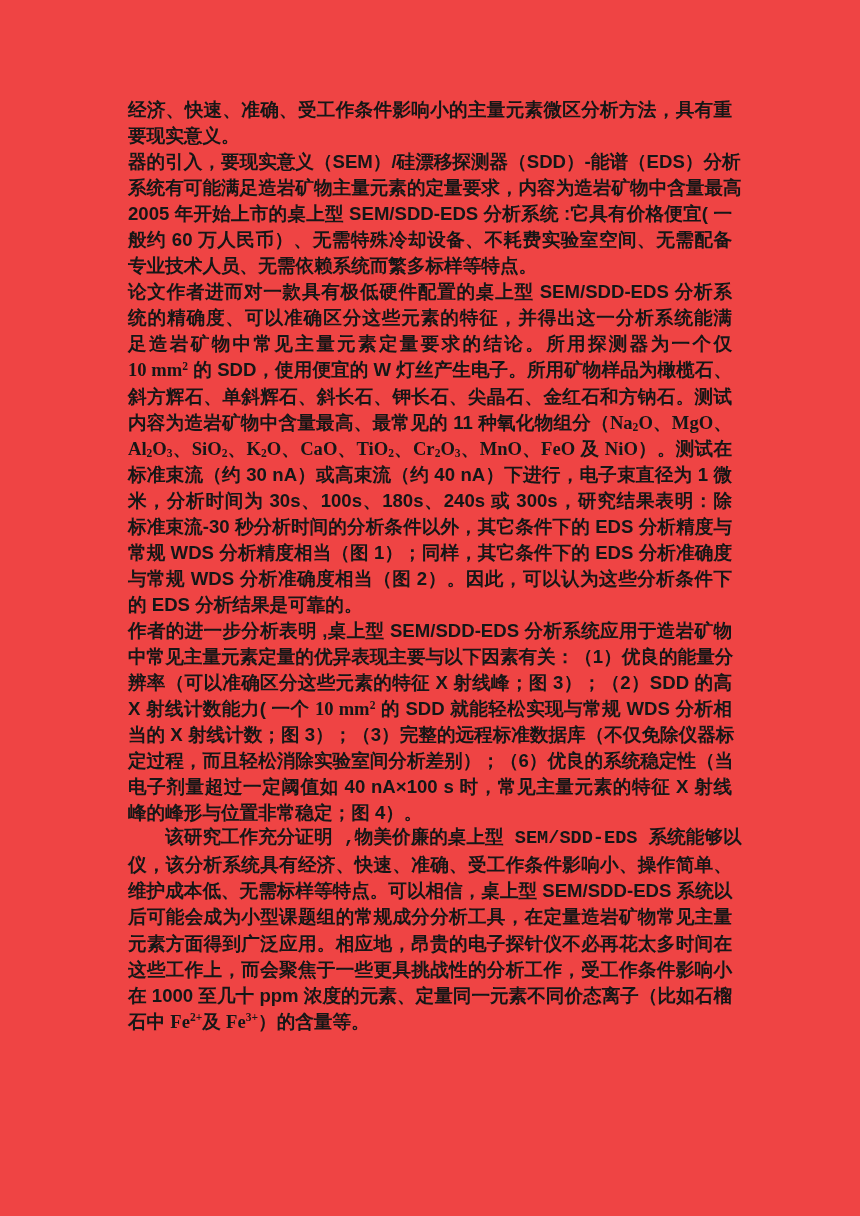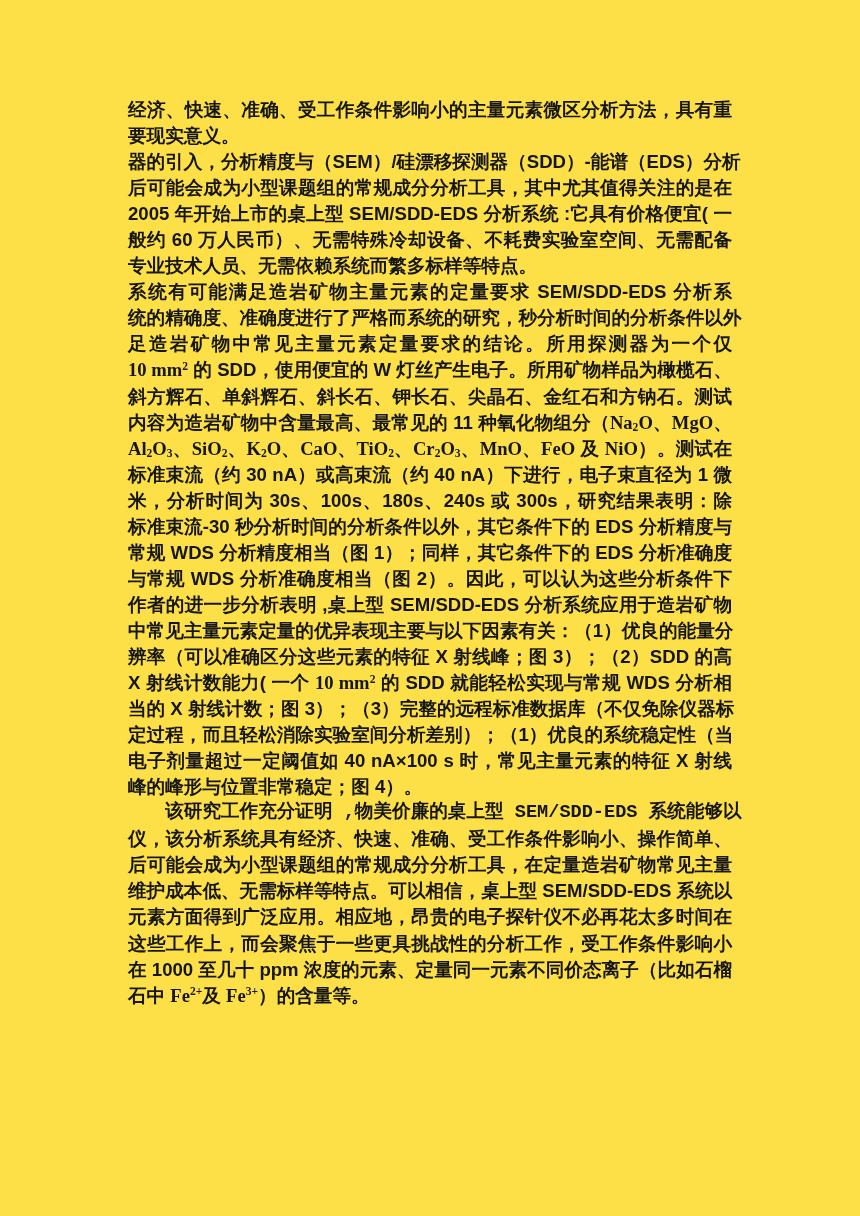--- a/index.html
+++ b/index.html
@@ -4,21 +4,21 @@
 <style>
   html, body {
     margin: 0;
     padding: 0;
     background: #ffffff;
   }
   .page {
     position: relative;
     width: 860px;
     height: 1216px;
-    background: #fde047;
+    background: #ef4444;
     overflow: hidden;
     font-family: "Liberation Sans", "DejaVu Sans", sans-serif;
   }
   .doc {
     position: absolute;
     left: 128px;
     top: 97px;
     width: 604px;
     color: #161616;
     font-weight: 700;
@@ -58,54 +58,55 @@
 </head>
 <body>
 
 <div class="page">
   <div class="doc" style="color: rgb(22, 22, 22);">
       <div class="para">
         <div class="line">经济、快速、准确、受工作条件影响小的主量元素微区分析方法，具有重</div>
         <div class="line last">要现实意义。</div>
       </div>
       <div class="para">
-        <div class="line">器的引入，分析精度与（SEM）/硅漂移探测器（SDD）-能谱（EDS）分析</div>
-        <div class="line">后可能会成为小型课题组的常规成分分析工具，其中尤其值得关注的是在</div>
+        <div class="line">器的引入，要现实意义（SEM）/硅漂移探测器（SDD）-能谱（EDS）分析</div>
+        <div class="line">系统有可能满足造岩矿物主量元素的定量要求，内容为造岩矿物中含量最高</div>
         <div class="line">2005 年开始上市的桌上型 SEM/SDD-EDS 分析系统 :它具有价格便宜( 一</div>
         <div class="line">般约 60 万人民币）、无需特殊冷却设备、不耗费实验室空间、无需配备</div>
         <div class="line last">专业技术人员、无需依赖系统而繁多标样等特点。</div>
       </div>
       <div class="para">
-        <div class="line">系统有可能满足造岩矿物主量元素的定量要求 SEM/SDD-EDS 分析系</div>
-        <div class="line">统的精确度、准确度进行了严格而系统的研究，秒分析时间的分析条件以外</div>
+        <div class="line">论文作者进而对一款具有极低硬件配置的桌上型 SEM/SDD-EDS 分析系</div>
+        <div class="line">统的精确度、可以准确区分这些元素的特征，并得出这一分析系统能满</div>
         <div class="line">足造岩矿物中常见主量元素定量要求的结论。所用探测器为一个仅</div>
         <div class="line"><span class="serif">10 mm</span><span class="serif vsup">2</span> 的 SDD，使用便宜的 W 灯丝产生电子。所用矿物样品为橄榄石、</div>
         <div class="line">斜方辉石、单斜辉石、斜长石、钾长石、尖晶石、金红石和方钠石。测试</div>
         <div class="line">内容为造岩矿物中含量最高、最常见的 11 种氧化物组分（<span class="serif">Na</span><span class="serif vsub">2</span><span class="serif">O、MgO、</span></div>
         <div class="line"><span class="serif">Al</span><span class="serif vsub">2</span><span class="serif">O</span><span class="serif vsub">3</span><span class="serif">、SiO</span><span class="serif vsub">2</span><span class="serif">、K</span><span class="serif vsub">2</span><span class="serif">O、CaO、TiO</span><span class="serif vsub">2</span><span class="serif">、Cr</span><span class="serif vsub">2</span><span class="serif">O</span><span class="serif vsub">3</span><span class="serif">、MnO、FeO</span> 及 <span class="serif">NiO</span>）。测试在</div>
         <div class="line">标准束流（约 30 nA）或高束流（约 40 nA）下进行，电子束直径为 1 微</div>
         <div class="line">米，分析时间为 30s、100s、180s、240s 或 300s，研究结果表明：除</div>
         <div class="line">标准束流-30 秒分析时间的分析条件以外，其它条件下的 EDS 分析精度与</div>
         <div class="line">常规 WDS 分析精度相当（图 1）；同样，其它条件下的 EDS 分析准确度</div>
         <div class="line">与常规 WDS 分析准确度相当（图 2）。因此，可以认为这些分析条件下</div>
+        <div class="line last">的 EDS 分析结果是可靠的。</div>
       </div>
       <div class="para">
         <div class="line">作者的进一步分析表明 ,桌上型 SEM/SDD-EDS 分析系统应用于造岩矿物</div>
         <div class="line">中常见主量元素定量的优异表现主要与以下因素有关：（1）优良的能量分</div>
         <div class="line">辨率（可以准确区分这些元素的特征 X 射线峰；图 3）；（2）SDD 的高</div>
         <div class="line">X 射线计数能力( 一个 <span class="serif">10 mm</span><span class="serif vsup">2</span> 的 SDD 就能轻松实现与常规 WDS 分析相</div>
         <div class="line">当的 X 射线计数；图 3）；（3）完整的远程标准数据库（不仅免除仪器标</div>
-        <div class="line">定过程，而且轻松消除实验室间分析差别）；（1）优良的系统稳定性（当</div>
+        <div class="line">定过程，而且轻松消除实验室间分析差别）；（6）优良的系统稳定性（当</div>
         <div class="line">电子剂量超过一定阈值如 40 nA×100 s 时，常见主量元素的特征 X 射线</div>
         <div class="line last">峰的峰形与位置非常稳定；图 4）。</div>
       </div>
       <div class="para">
         <div class="line indent">该研究工作充分证明 ,物美价廉的桌上型 SEM/SDD-EDS 系统能够以</div>
         <div class="line">仪，该分析系统具有经济、快速、准确、受工作条件影响小、操作简单、</div>
+        <div class="line">维护成本低、无需标样等特点。可以相信，桌上型 SEM/SDD-EDS 系统以</div>
         <div class="line">后可能会成为小型课题组的常规成分分析工具，在定量造岩矿物常见主量</div>
-        <div class="line">维护成本低、无需标样等特点。可以相信，桌上型 SEM/SDD-EDS 系统以</div>
         <div class="line">元素方面得到广泛应用。相应地，昂贵的电子探针仪不必再花太多时间在</div>
         <div class="line">这些工作上，而会聚焦于一些更具挑战性的分析工作，受工作条件影响小</div>
         <div class="line">在 1000 至几十 ppm 浓度的元素、定量同一元素不同价态离子（比如石榴</div>
         <div class="line last">石中 <span class="serif">Fe</span><span class="serif vsup">2+</span>及 <span class="serif">Fe</span><span class="serif vsup">3+</span>）的含量等。</div>
       </div>
     </div>
 </div>
 
 </body></html>

